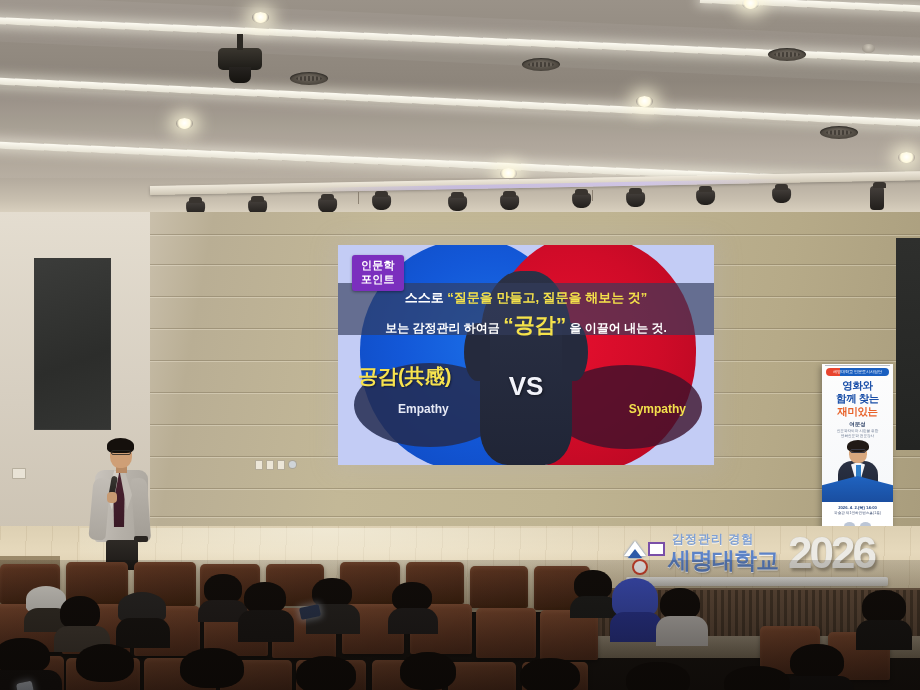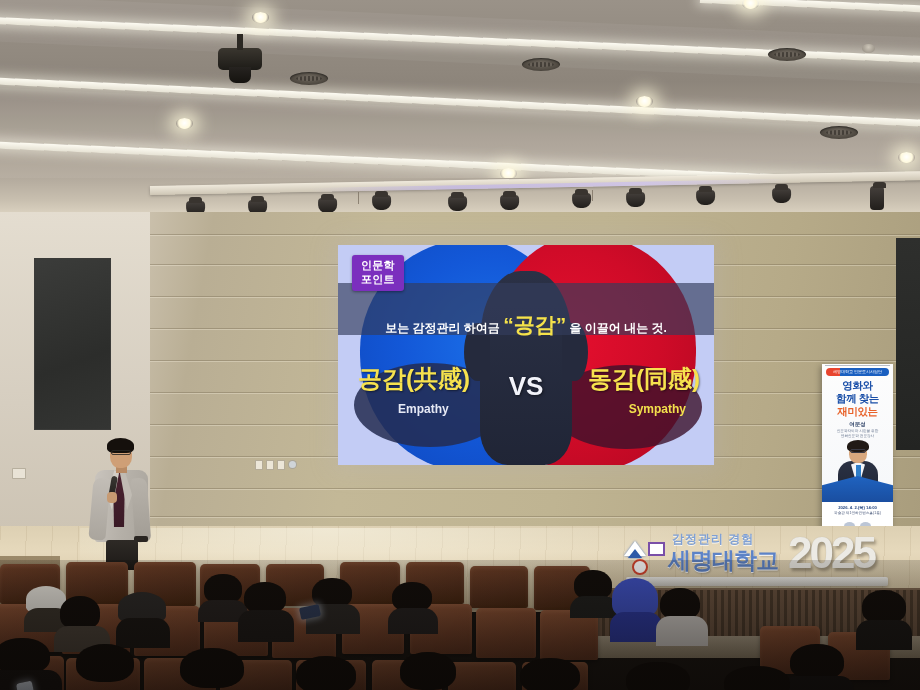--- a/index.html
+++ b/index.html
@@ -193,21 +193,21 @@
   }
   .line1, .line2 {
     position:absolute; left:0; right:0; text-align:center;
     color:#ffffff; font-weight:bold; white-space:nowrap;
   }
   .line1 { top:44px; font-size:13px; }
   .line2 { top:66px; font-size:12px; }
   .hl { color:#f5e24a; }
   .hl-big { color:#f5e24a; font-size:21px; }
   .term {
-    position:absolute; top:118px; font-size:24px; font-weight:bold;
+    position:absolute; top:118px; font-size:20px; font-weight:bold;
     color:#f7e24e; text-shadow: 1px 1px 2px rgba(0,0,0,.45);
     white-space:nowrap;
   }
   .term-l { left:20px; }
   .term-r { right:14px; }
   .sub {
     position:absolute; top:157px; font-size:12px; font-weight:bold;
     white-space:nowrap;
   }
   .sub-l { left:60px; color:#e6e9f5; }
@@ -557,29 +557,31 @@
       <div class="ellipse-left"></div>
       <div class="ellipse-right"></div>
       <div class="head-dark"></div>
       <div class="band"></div>
 
       <div class="badge">
         <span>인문학</span><br>
         <span>포인트</span>
       </div>
 
+      <div class="line1">
+        <span>스스로 </span><span class="hl">“질문을 만들고, 질문을 해보는 것”</span>
+      </div>
 
       <div class="line2">
         <span>보는 감정관리 하여금 </span><span class="hl-big">“공감”</span><span> 을 이끌어 내는 것.</span>
       </div>
 
       <div class="term term-l">공감(共感)</div>
       <div class="sub sub-l">Empathy</div>
       <div class="vs">VS</div>
-      <div class="term term-r">동감(同感)</div>
       <div class="sub sub-r">Sympathy</div>
     </div>
   </div>
 
   <div class="banner">
     <div class="banner-bar"></div>
     <div class="banner-eyebrow">세명대학교 인문도시사업단</div>
     <div class="banner-title">
       <span>영화와</span><br>
       <span>함께 찾는</span><br>
@@ -633,21 +635,21 @@
 
   <div class="stage-sign">
     <div class="sign-base"></div>
     <div class="sign-logo">
       <div class="sl-tri"></div>
       <div class="sl-sq"></div>
       <div class="sl-circ"></div>
     </div>
     <div class="sign-small">감정관리 경험</div>
     <div class="sign-main">세명대학교</div>
-    <div class="sign-year">2025</div>
+    <div class="sign-year">2026</div>
   </div>
 
   <div class="barrier"></div>
   <div class="barrier-base"></div>
 
   <div class="audience">
 
     <div class="seat dim" style="left:0px;   top:4px;  width:60px; height:40px;"></div>
     <div class="seat dim" style="left:66px;  top:2px;  width:62px; height:42px;"></div>
     <div class="seat dim" style="left:134px; top:2px;  width:62px; height:44px;"></div>

